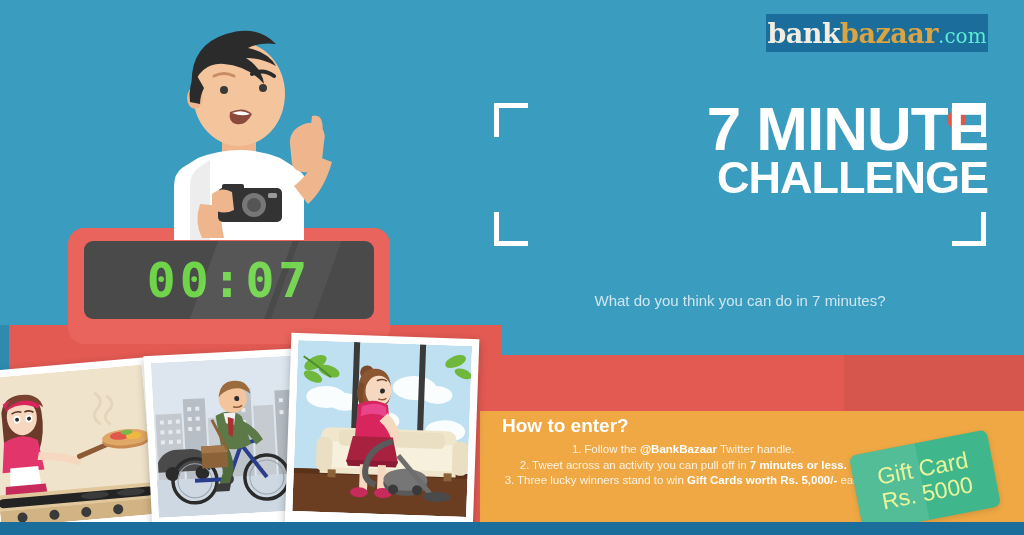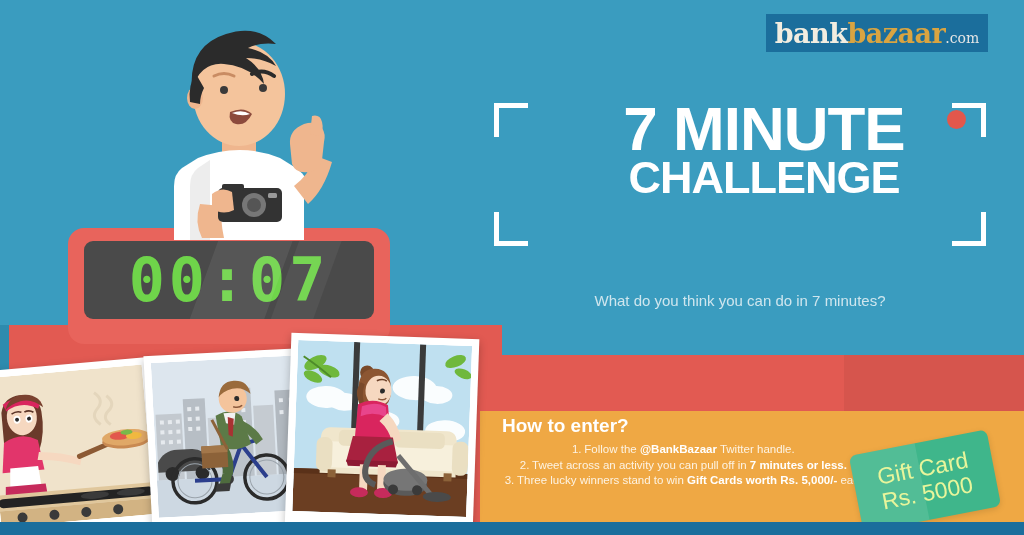--- a/index.html
+++ b/index.html
@@ -18,34 +18,34 @@
   .bg-left-edge{ position:absolute; left:0; top:325px; width:9px; height:210px; background:#2E8BAE; }
 
   
   .logo-box{
     position:absolute; left:766px; top:14px; width:222px; height:38px;
     background:#1B6E9C; display:flex; align-items:center; justify-content:center;
   }
   .logo-text{ font-family:"DejaVu Serif", serif; font-size:27px; line-height:1; white-space:nowrap; }
   .logo-bank{ color:#F2EDE0; font-weight:bold; letter-spacing:-.5px; }
   .logo-bazaar{ color:#D9A441; font-weight:bold; letter-spacing:-.5px; }
-  .logo-com{ color:#e5e5e5; font-size:14px; font-weight:normal; }
+  .logo-com{ color:#5eead4; font-size:20px; font-weight:normal; }
 
   
   .vf{ position:absolute; border-color:#FFFFFF; border-style:solid; border-width:0; }
   .vf-tl{ left:494px; top:103px; width:34px; height:34px; border-left-width:5px; border-top-width:5px; }
   .vf-tr{ left:952px; top:103px; width:34px; height:34px; border-right-width:5px; border-top-width:5px; }
   .vf-bl{ left:494px; top:212px; width:34px; height:34px; border-left-width:5px; border-bottom-width:5px; }
   .vf-br{ left:952px; top:212px; width:34px; height:34px; border-right-width:5px; border-bottom-width:5px; }
   .rec-dot{ position:absolute; left:947px; top:110px; width:19px; height:19px; border-radius:50%; background:#E2574C; }
 
   
   .headline{
-    position:absolute; left:524px; top:100px; width:480px;
-    color:#FFFFFF; font-weight:bold; text-align:center;
+    position:absolute; left:508px; top:100px; width:480px;
+    color:#FFFFFF; font-weight:bold; text-align:right;
     letter-spacing:-1px; line-height:.92;
   }
   .headline .l1{ display:block; font-size:62px; }
   .headline .l2{ display:block; font-size:45px; }
   .subtitle{
     position:absolute; left:500px; top:292px; width:480px; text-align:center;
     color:#CFE6EE; font-size:15px; font-weight:300;
   }
 
   
@@ -92,21 +92,21 @@
   .timer-gloss{
     position:absolute; left:120px; top:-30px; width:70px; height:150px;
     background:rgba(255,255,255,.07); transform:rotate(20deg);
   }
   .timer-gloss2{
     position:absolute; left:200px; top:-30px; width:40px; height:150px;
     background:rgba(255,255,255,.05); transform:rotate(20deg);
   }
   .timer-digits{
     position:absolute; inset:0; display:flex; align-items:center; justify-content:center;
-    font-family:"DejaVu Sans Mono", monospace; font-size:60px; font-weight:bold;
+    font-family:"DejaVu Sans Mono", monospace; font-size:48px; font-weight:bold;
     color:#6FD44A; letter-spacing:4px; line-height:1;border-radius:31px;
   }
 
   
   .guy{ position:absolute; left:126px; top:18px; width:230px; height:222px; }
 
   
   .photo{ position:absolute; background:#FFFFFF; box-shadow:0 3px 8px rgba(0,0,0,.25); overflow:hidden; }
   .photo .inner{ position:absolute; inset:7px 7px 18px 7px; overflow:hidden; }
   .photo1{ left:-12px; top:364px; width:168px; height:175px; transform:rotate(-5deg); }

